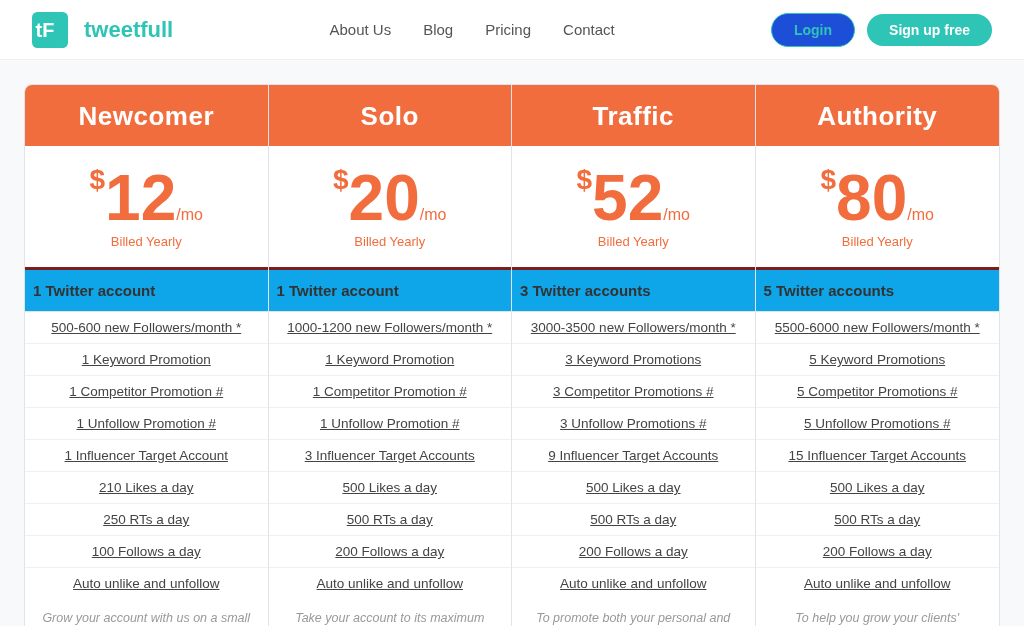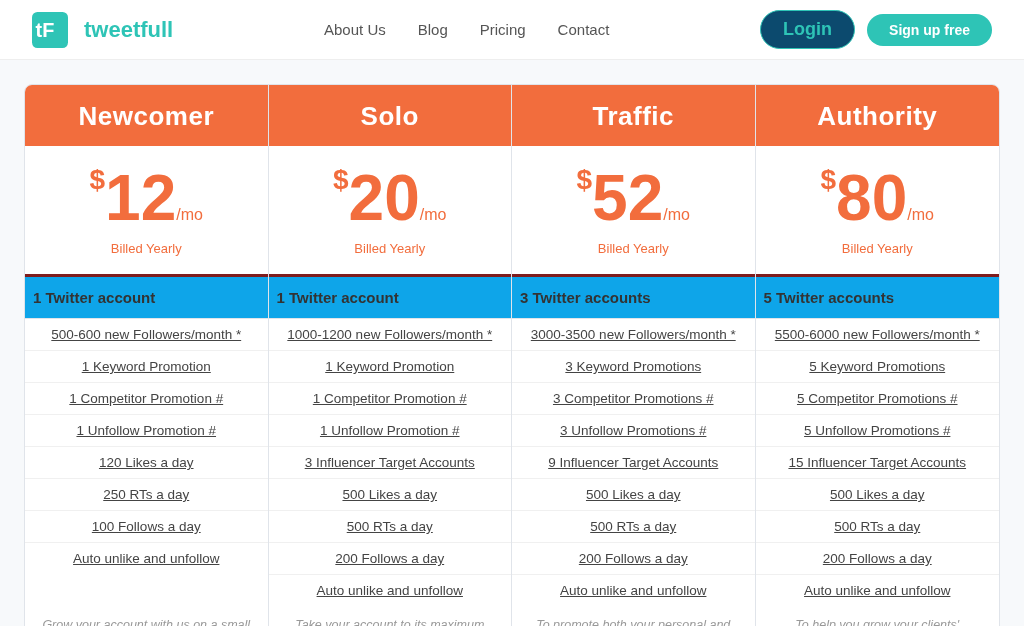--- a/index.html
+++ b/index.html
@@ -10,22 +10,22 @@
       display: flex; align-items: center; justify-content: space-between;
       padding: 0 32px; height: 60px; border-bottom: 1px solid #eee;
     }
     .logo { display: flex; align-items: center; gap: 16px; }
     .logo-icon { width: 36px; height: 36px; }
     .logo-text { color: #2ec4b6; font-size: 22px; font-weight: 700; }
     .nav-links { display: flex; align-items: center; gap: 32px; }
     .nav-links a { text-decoration: none; color: #555; font-size: 15px; }
     .nav-buttons { display: flex; gap: 12px; align-items: center; }
     .btn-login {
-      border: 1px solid #2ec4b6; color: #2ec4b6; background: #0c4a6e;
-      padding: 8px 22px; border-radius: 24px; font-size: 18px; cursor: pointer; font-weight: 600;
+      border: 1px solid #2ec4b6; color: #2ec4b6; background: #1d4ed8;
+      padding: 8px 22px; border-radius: 24px; font-size: 14px; cursor: pointer; font-weight: 600;
     }
     .btn-signup {
       background: #2ec4b6; color: #fff; border: none;
       padding: 8px 22px; border-radius: 24px; font-size: 14px; cursor: pointer; font-weight: 600;
     }
 
     
     .pricing-section {
       padding: 24px 24px 40px;
       background: #f7f9fb;
@@ -78,21 +78,21 @@
       font-weight: 700;
     }
     .price-mo {
       font-size: 16px;
       color: #f26d3d;
       font-weight: 400;
     }
     .price-billing {
       color: #f26d3d;
       font-size: 13px;
-      margin-top: 11px;
+      margin-top: 4px;
       padding-bottom: 8px;
     }
 
     .plan-accounts-row {
       background: #0ea5e9;
       padding: 12px 8px;
       font-size: 15px;
       font-weight: 700;
       color: #333;
       border-top: 3px solid #7f1d1d;
@@ -160,21 +160,22 @@
         <span class="price-dollar">$</span>12<span class="price-mo">/mo</span>
       </div>
       <div class="price-billing">Billed Yearly</div>
     </div>
     <div class="plan-accounts-row">1 Twitter account</div>
     <ul class="plan-features">
       <li>500-600 new Followers/month *</li>
           <li>1 Keyword Promotion</li>
           <li>1 Competitor Promotion #</li>
           <li>1 Unfollow Promotion #</li>
-          <li>120 Likes a day</li>
+          <li>1 Influencer Target Account</li>
+          <li>210 Likes a day</li>
           <li>250 RTs a day</li>
           <li>100 Follows a day</li>
           <li>Auto unlike and unfollow</li>
     </ul>
     <div class="plan-tagline">Grow your account with us on a small marketing budget.</div>
 
   </div>
       <div class="plan">
     <div class="plan-header">Solo</div>
     <div class="plan-price-box">

